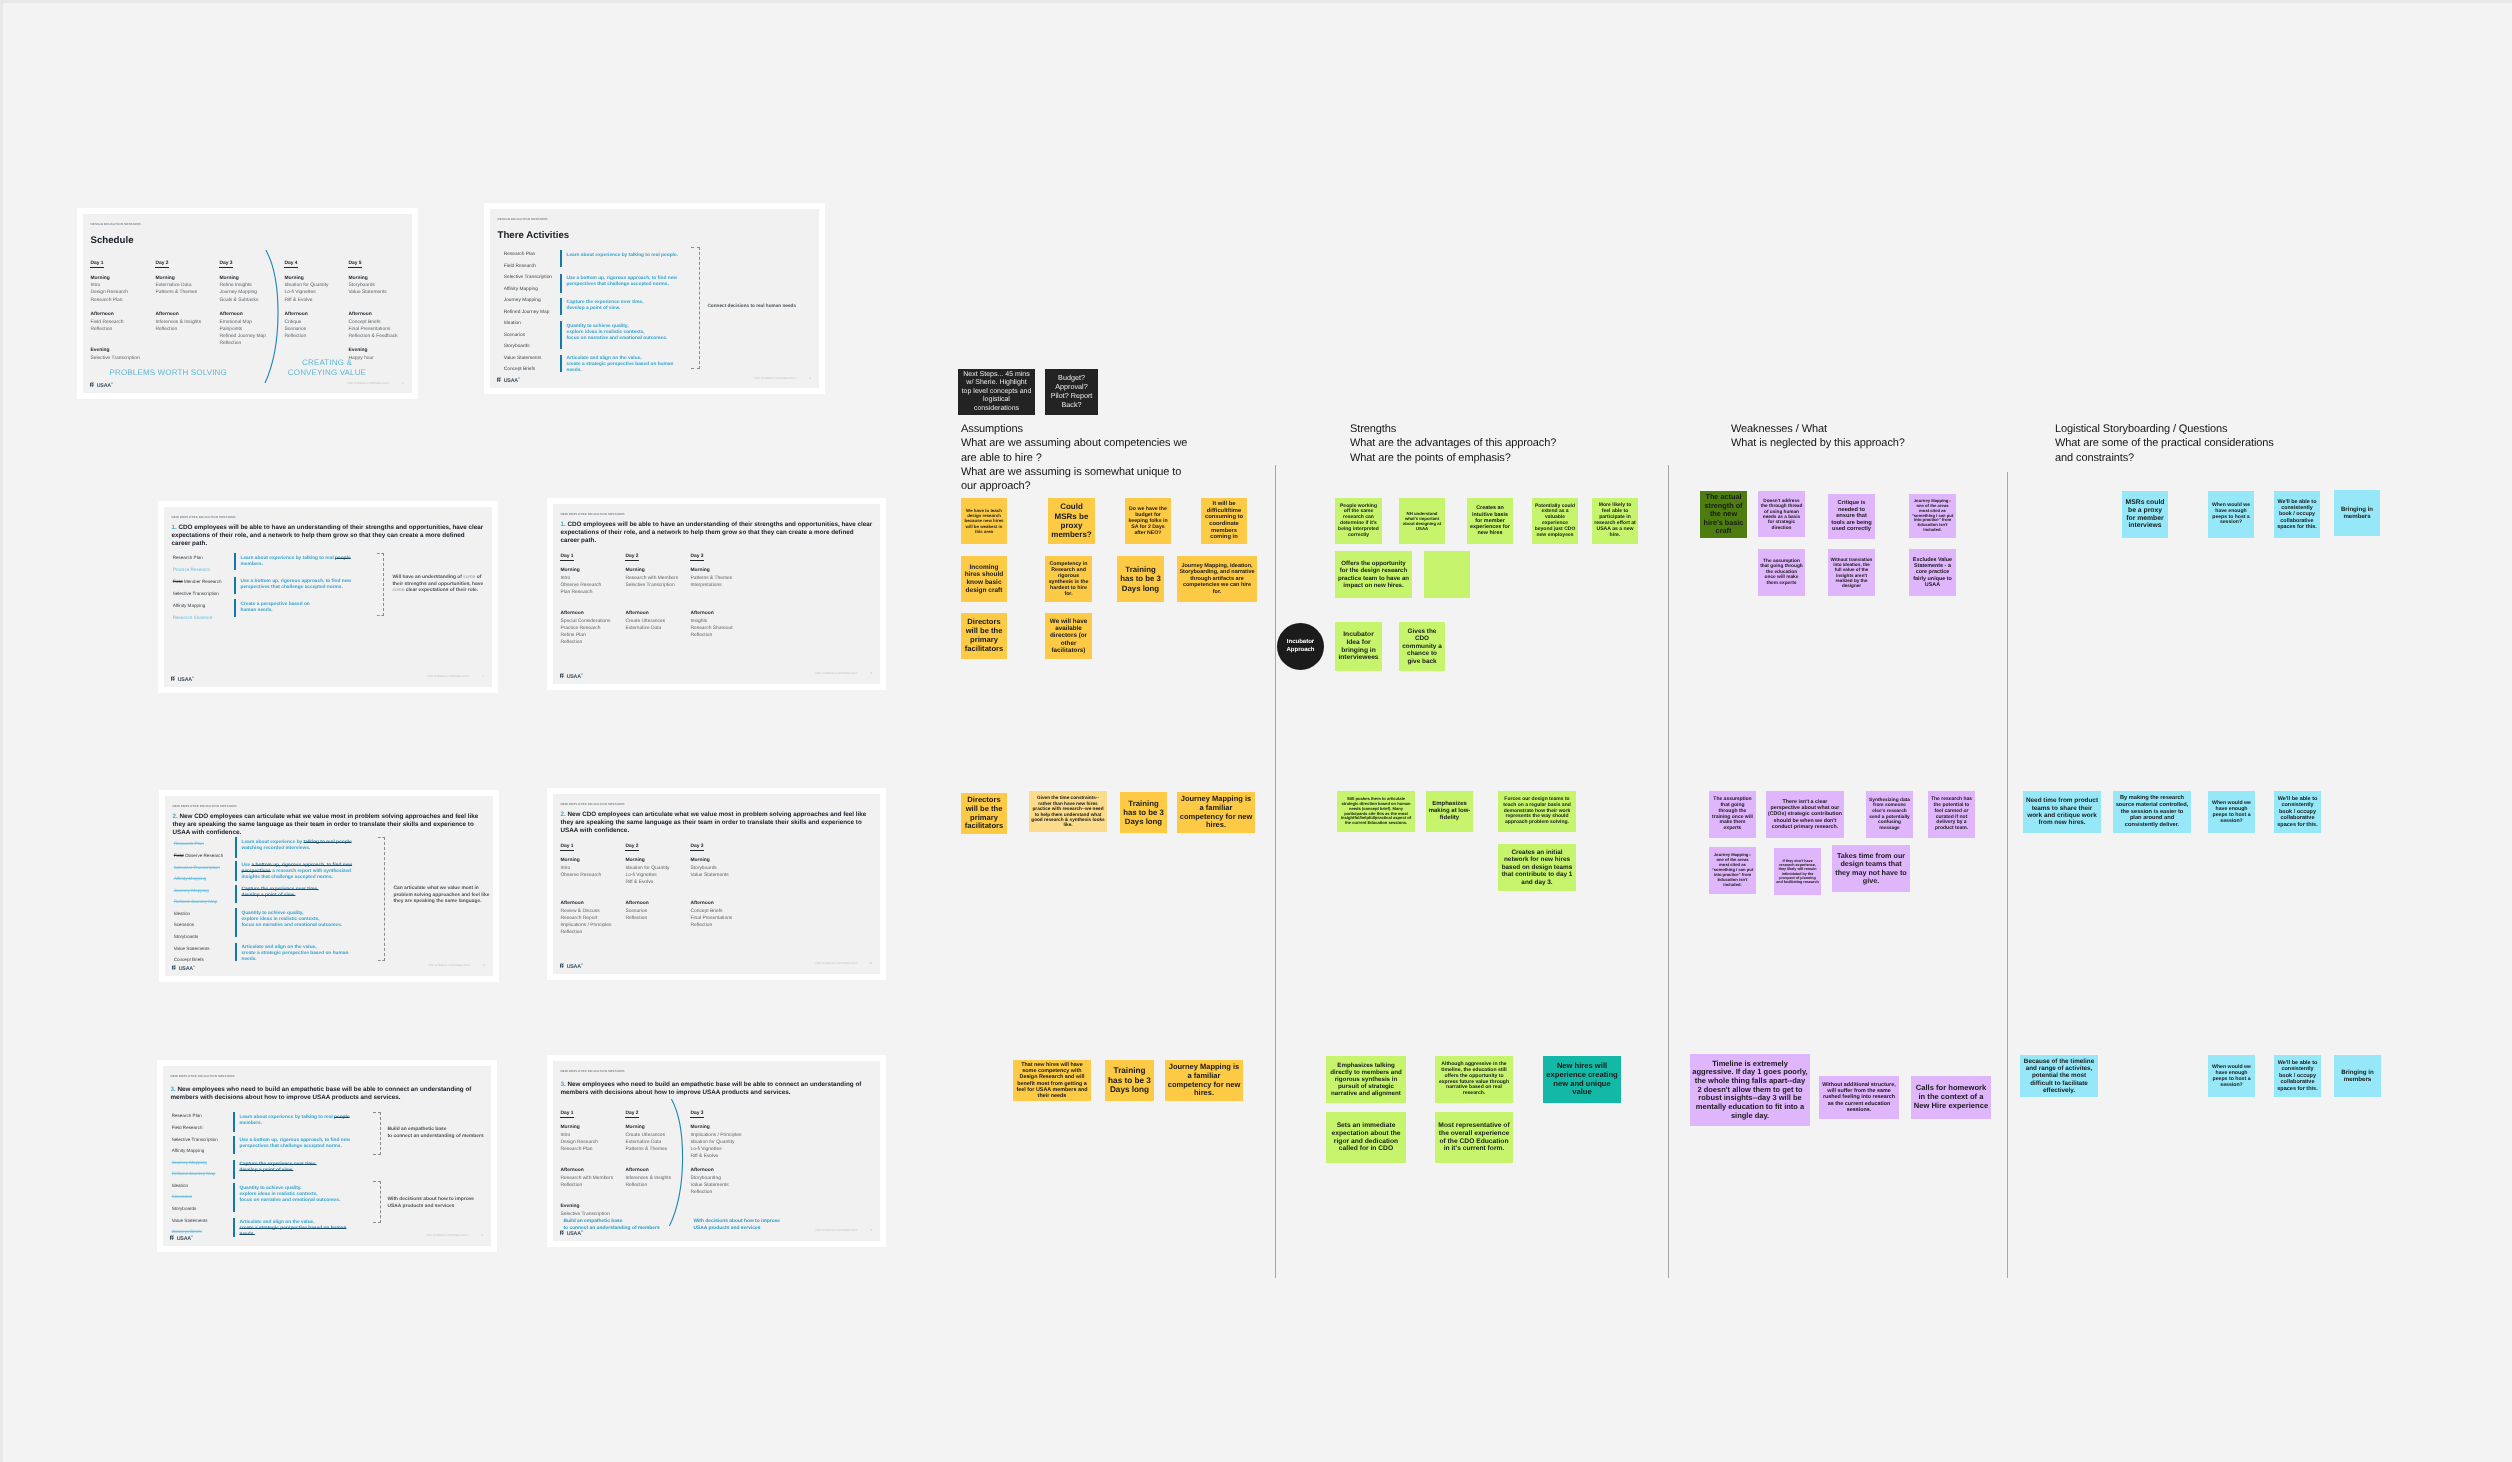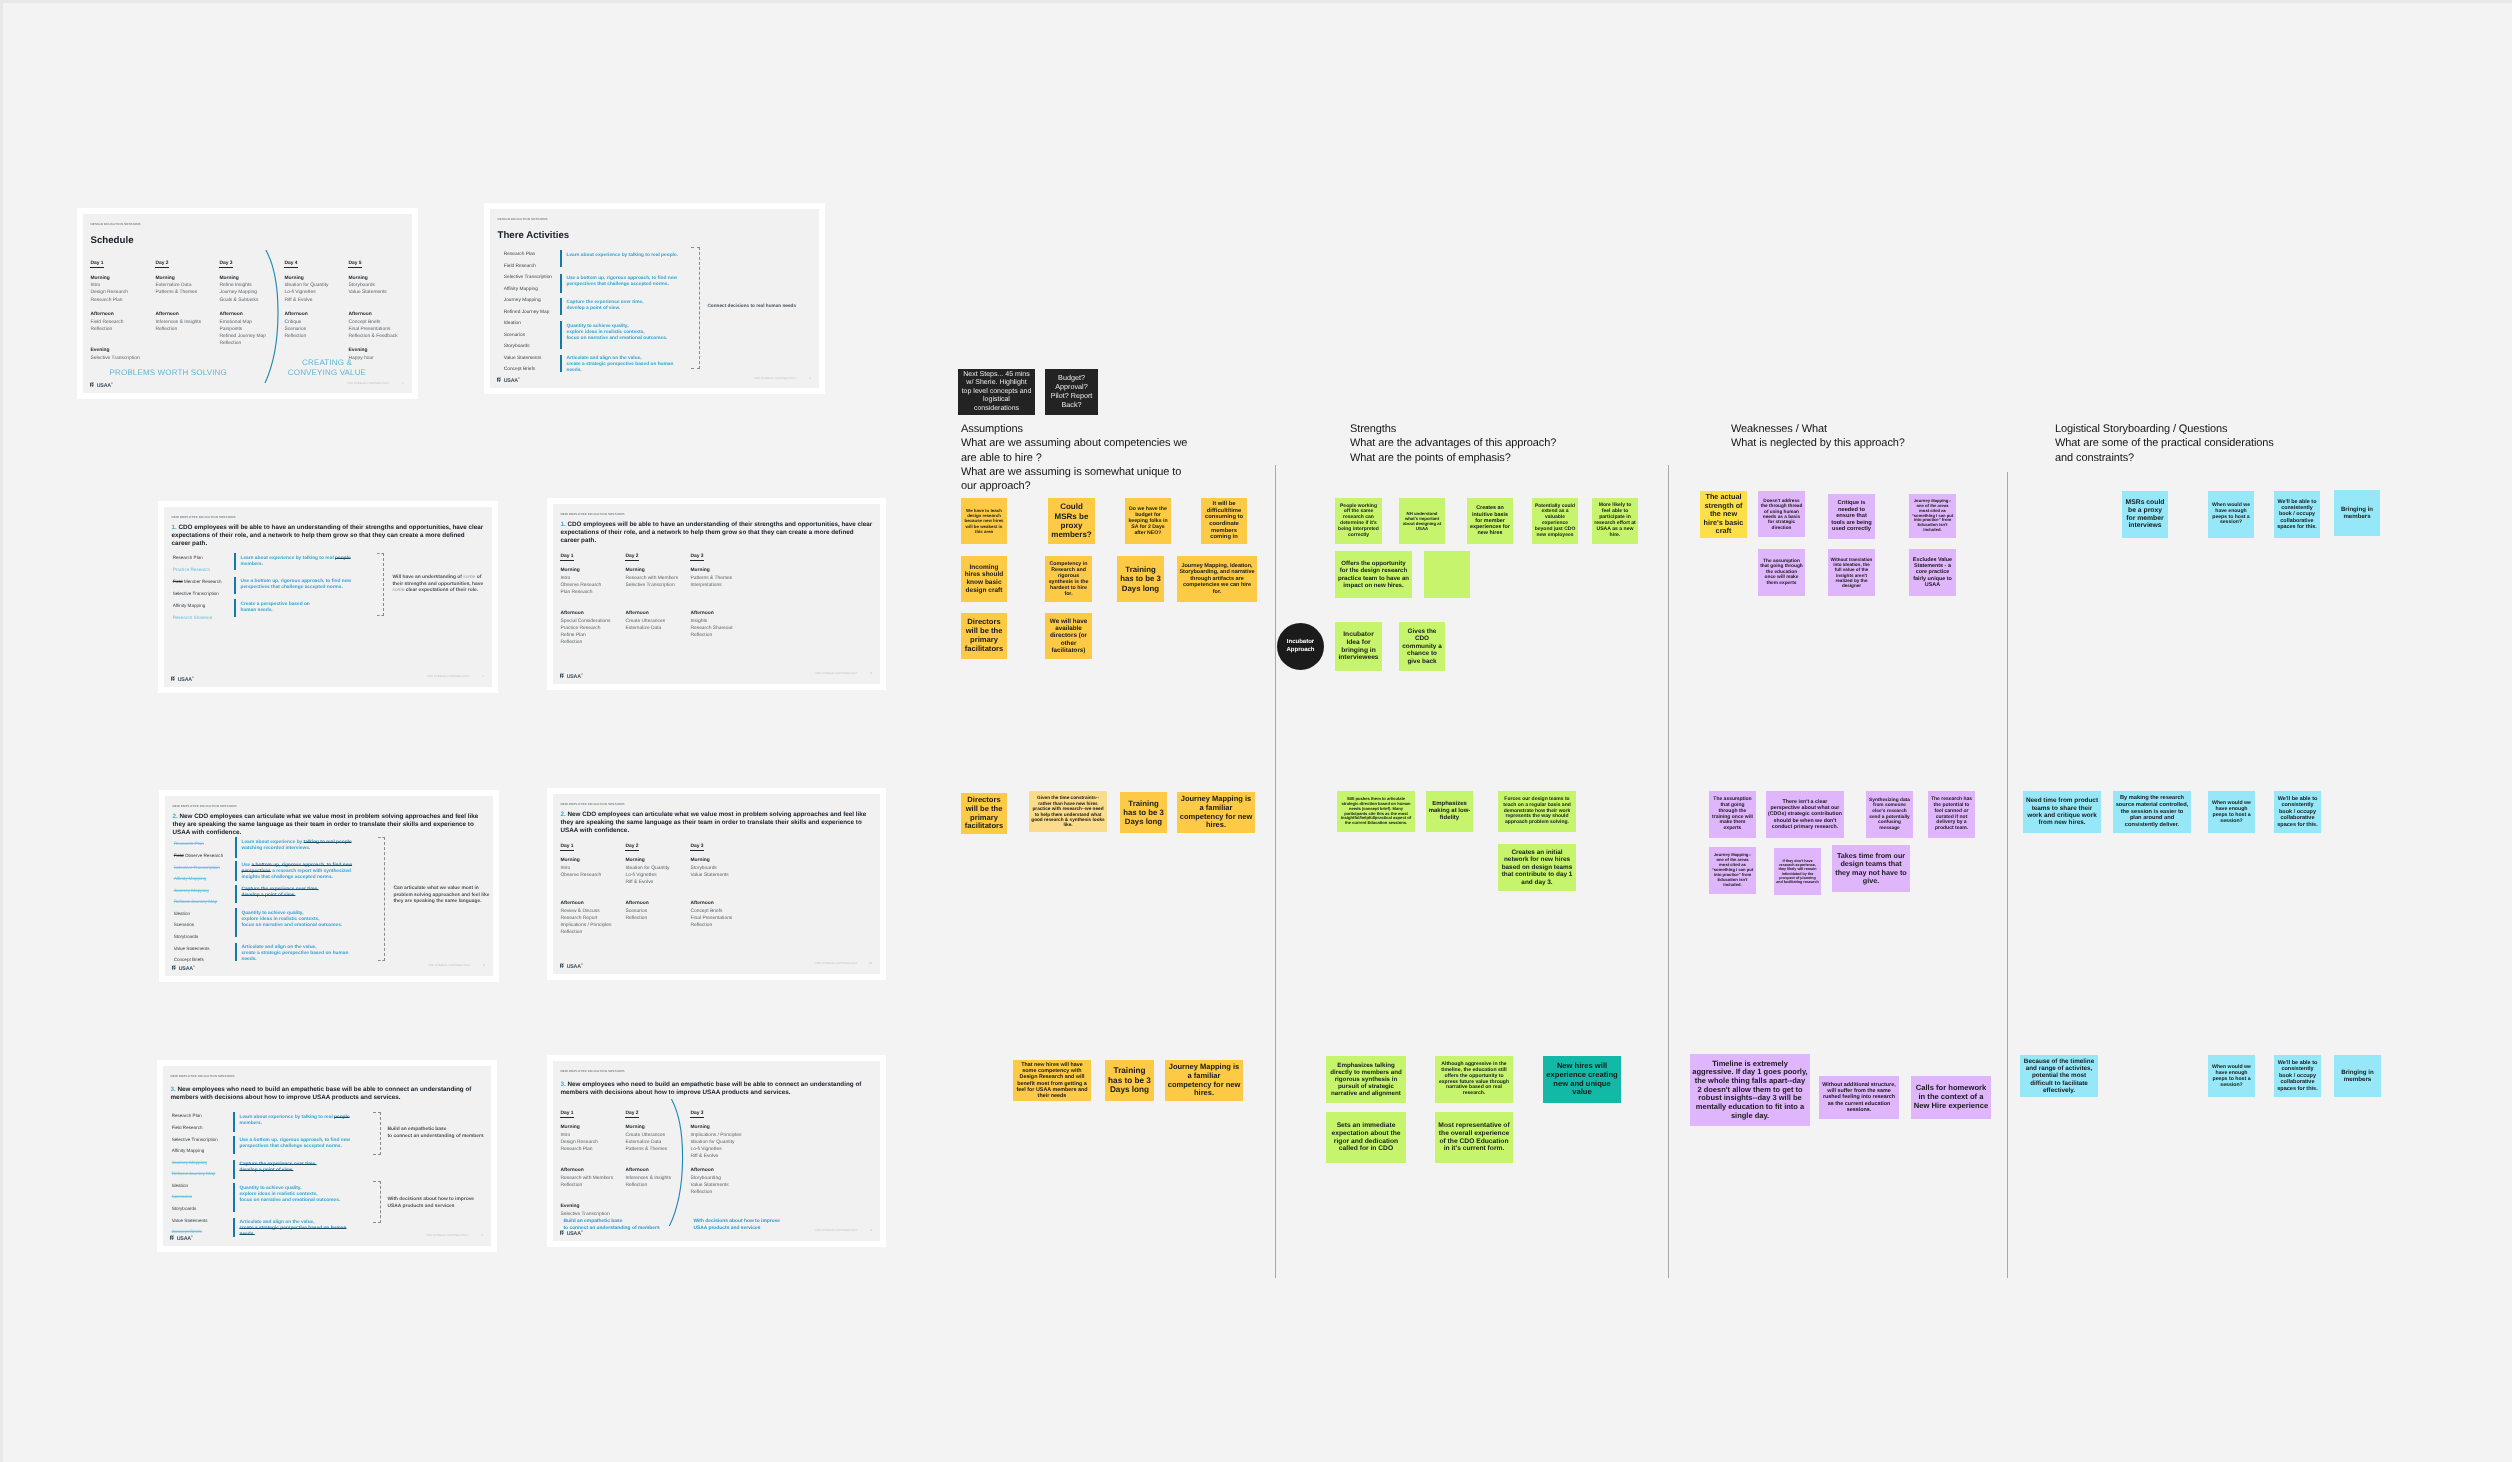--- a/index.html
+++ b/index.html
@@ -548,21 +548,21 @@
     </div>
 <div class="note" style="left:1543px;top:1056px;width:78px;height:47px;background:#14b8a6;font-size:7.6px">
       <span>New hires will experience creating new and unique value</span>
     </div>
 <div class="note" style="left:1326px;top:1112px;width:80px;height:51px;background:#c6f46c;font-size:6.7px">
       <span>Sets an immediate expectation about the rigor and dedication called for in CDO</span>
     </div>
 <div class="note" style="left:1435px;top:1112px;width:78px;height:51px;background:#c6f46c;font-size:6.7px">
       <span>Most representative of the overall experience of the CDO Education in it's current form.</span>
     </div>
-<div class="note" style="left:1700px;top:491px;width:47px;height:47px;background:#fde047;font-size:7.3px">
+<div class="note" style="left:1700px;top:491px;width:47px;height:47px;background:#4d7c0f;font-size:7.3px">
       <span>The actual strength of the new hire's basic craft</span>
     </div>
 <div class="note" style="left:1758px;top:491px;width:47px;height:46px;background:#dfb6fc;font-size:4.7px">
       <span>Doesn't address the through thread of using human needs as a basis for strategic direction</span>
     </div>
 <div class="note" style="left:1828px;top:494px;width:47px;height:45px;background:#dfb6fc;font-size:5.7px">
       <span>Critique is needed to ensure that tools are being used correctly</span>
     </div>
 <div class="note" style="left:1909px;top:494px;width:47px;height:44px;background:#dfb6fc;font-size:4.2px">
       <span>Journey Mapping--one of the areas most cited as “something I can put into practice” from Education isn't included.</span>

